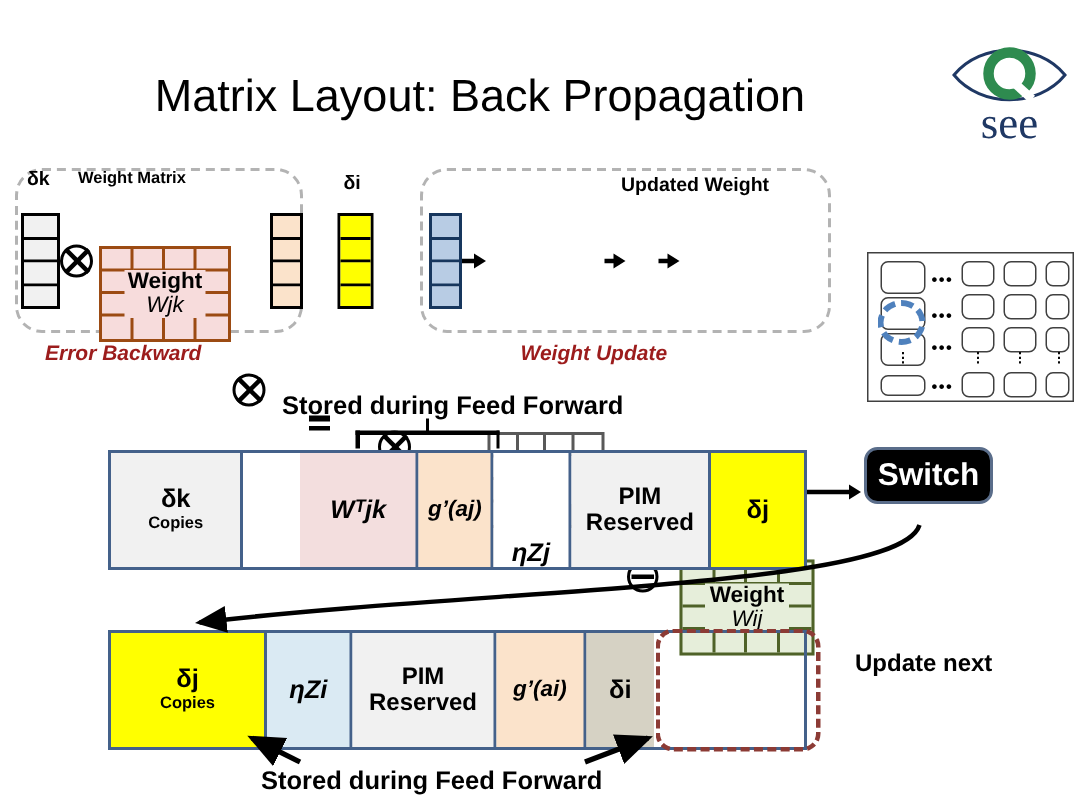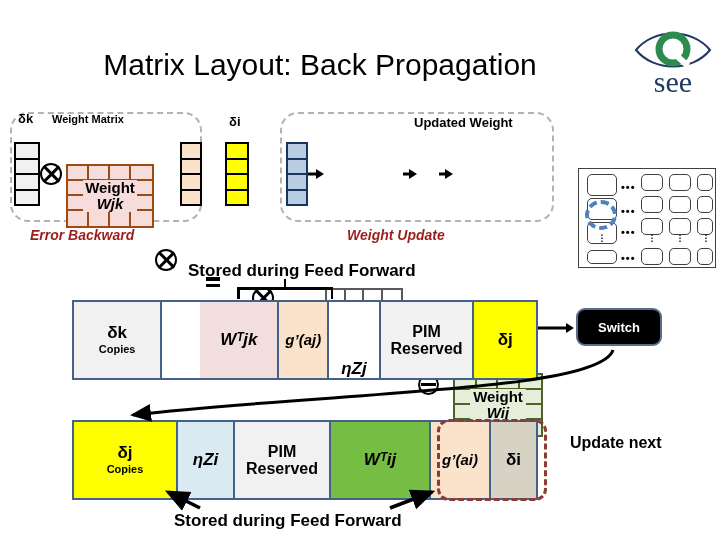--- a/index.html
+++ b/index.html
@@ -65,21 +65,21 @@
   }
   .matrix .cell{box-sizing:border-box;}
   .matrix .lbl{
     position:absolute;left:0;right:0;top:50%;
     transform:translateY(-50%);
     text-align:center;
     pointer-events:none;
     line-height:1.05;
   }
   .matrix .lbl .l1{font-size:15px;font-weight:700;display:block;}
-  .matrix .lbl .l2{font-size:15px;font-weight:700;font-style:italic;display:block;}
+  .matrix .lbl .l2{font-size:15px;font-weight:400;font-style:italic;display:block;}
 
   .mat-pink{background:#f7dcdc;border:2.5px solid #9c4b13;}
   .mat-pink .cell{border-right:2px solid #9c4b13;border-bottom:2px solid #9c4b13;}
 
   .mat-white{background:#ffffff;border:2.5px solid #595959;}
   .mat-white .cell{border-right:2px solid #595959;border-bottom:2px solid #595959;}
 
   .mat-green{background:#e6eeda;border:2.5px solid #4f6228;}
   .mat-green .cell{border-right:2px solid #4f6228;border-bottom:2px solid #4f6228;}
 
@@ -154,25 +154,25 @@
     text-align:center;line-height:1.08;
   }
   .memrow .seg:last-child{border-right:none;}
   .seg .big{font-size:17px;font-weight:700;}
   .seg .bigit{font-size:17px;font-weight:700;font-style:italic;}
   .seg .sub{font-size:11px;font-weight:700;margin-top:2px;}
   .seg .two{font-size:16px;font-weight:700;}
 
   
   #switch-box{
-    left:576px;top:308px;width:86px;height:38px;
+    left:576px;top:298px;width:86px;height:38px;
     background:#000;border:2.5px solid #5a6d8a;border-radius:9px;
     box-sizing:border-box;color:#fff;
     display:flex;align-items:center;justify-content:center;
-    font-size:13px;font-weight:700;
+    font-size:21px;font-weight:700;
   }
 
   
   #sel-dashed{
     left:437px;top:419px;width:110px;height:82px;
     border:3px dashed #8c3b35;border-radius:12px;
     box-sizing:border-box;pointer-events:none;
   }
 
   
@@ -429,23 +429,20 @@
   <div class="seg" style="width:104px;background:#ffff00;">
     <span class="big">δj</span>
     <span class="sub">Copies</span>
   </div>
   <div class="seg" style="width:57px;background:#daeaf3;">
     <span class="bigit">ηZi</span>
   </div>
   <div class="seg" style="width:96px;background:#f1f1f1;">
     <span class="two">PIM Reserved</span>
   </div>
-  <div class="seg" style="width:100px;background:#76bd43;">
-    <span class="bigit">Wᵀij</span>
-  </div>
   <div class="seg" style="width:60px;background:#fbe3cb;">
     <span class="bigit" style="font-size:15px;">g’(ai)</span>
   </div>
   <div class="seg" style="width:45px;background:#d6d2c4;">
     <span class="big">δi</span>
   </div>
 </div>
 
 <div class="abs" id="sel-dashed"></div>
 

